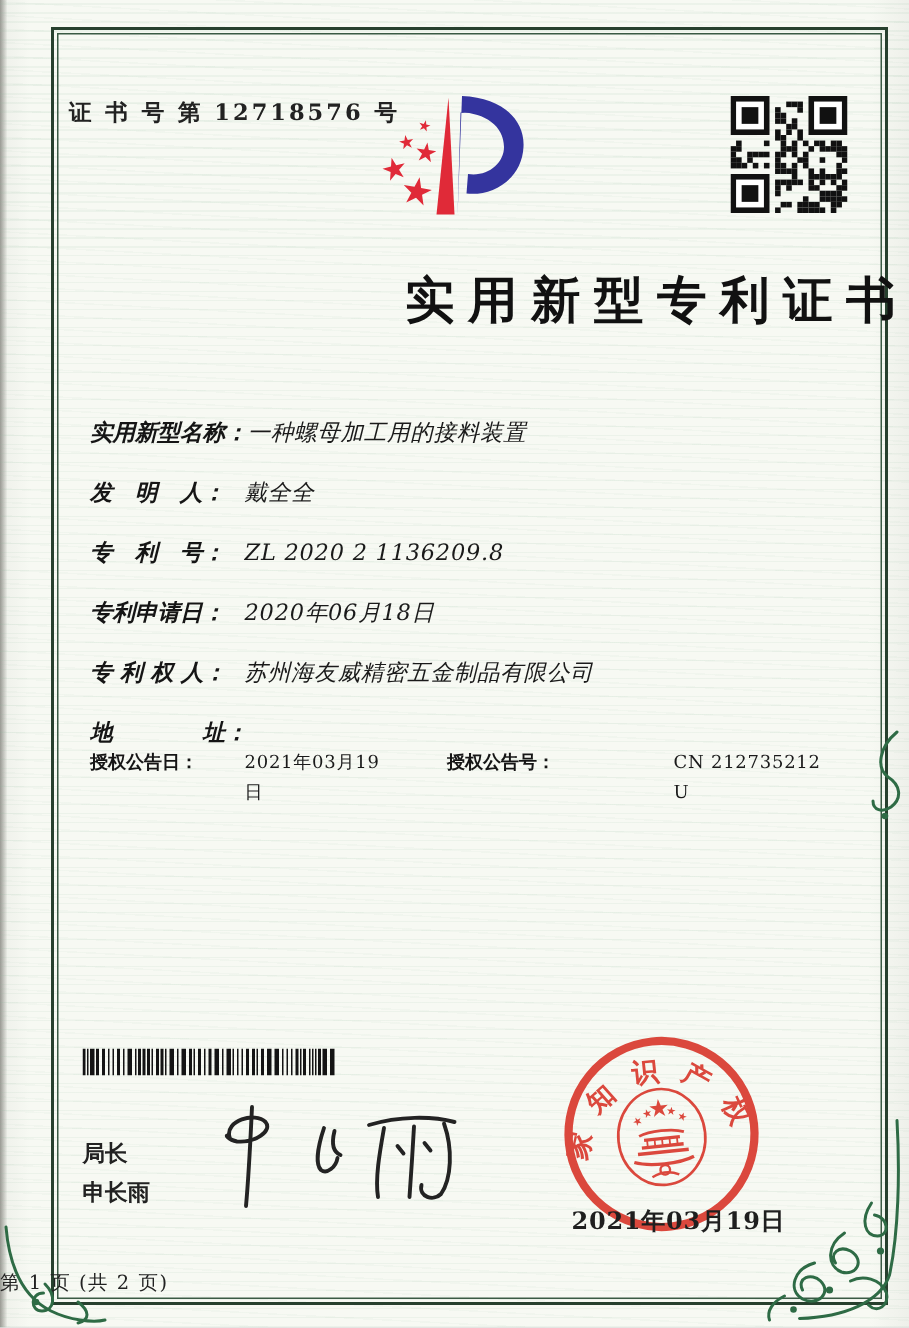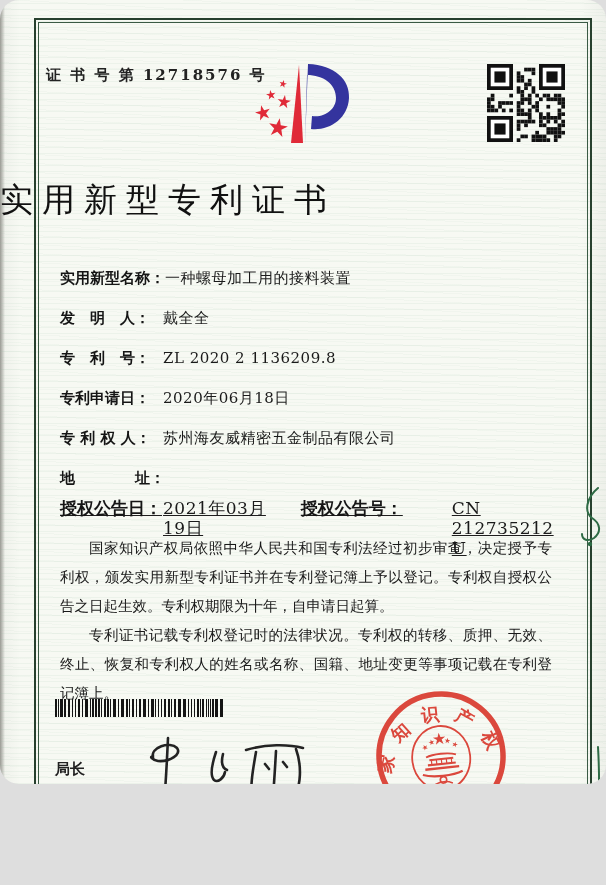--- a/index.html
+++ b/index.html
@@ -1,37 +1,36 @@
 <!DOCTYPE html>
 <html><head>
 <meta charset="utf-8">
 <style>
   html,body{margin:0;padding:0;background:#dedede;}
   #page{
-    position:relative;width:606px;height:784px;overflow:hidden;
+    position:relative;width:606px;height:885px;overflow:hidden;
     background:
       repeating-linear-gradient(0deg, rgba(140,185,155,0.10) 0 1px, rgba(255,255,255,0) 1px 6px),
       repeating-linear-gradient(3deg, rgba(140,185,155,0.06) 0 1px, rgba(255,255,255,0) 1px 9px),
       linear-gradient(90deg,#9a9a94 0,#f0f2ec 5px,#f7f9f3 20px,#f7f9f3 580px,#eef0ea 100%);
     font-family:"DejaVu Serif","Liberation Serif",serif;
     color:#1d1d1d;
-    border-radius:19px;
   }
   .frame{position:absolute;left:34px;top:18px;width:554px;height:848px;border:2px solid #27402e;}
   .frame-inner{position:absolute;inset:2px;border:1px solid #3a5a44;}
   .cert-no{position:absolute;left:46px;top:66px;font-size:15px;font-weight:700;letter-spacing:2px;color:#222;}
   .logo{position:absolute;left:245px;top:56px;width:130px;height:106px;}
   .qr{position:absolute;left:487px;top:64px;width:78px;height:78px;}
-  .title{position:absolute;left:0;top:178px;width:100%;text-align:left;
-         font-size:33px;font-weight:400;letter-spacing:9px;color:#111;}
+  .title{position:absolute;left:0;top:178px;width:100%;text-align:right;
+         font-size:33px;font-weight:700;letter-spacing:9px;color:#111;}
   .fields{position:absolute;left:60px;top:258px;width:500px;font-size:15px;}
-  .frow{display:flex;height:40px;align-items:center;line-height:20px;}
+  .frow{display:flex;height:40px;align-items:flex-end;line-height:20px;font-style:italic;}
   .flabel{flex:0 0 103px;font-weight:700;color:#151515;white-space:pre;}
   .fvalue{font-weight:500;color:#1a1a1a;letter-spacing:0.5px;}
-  .grant{display:flex;height:34px;line-height:20px;font-size:17px;text-decoration:underline;}
+  .grant{display:flex;height:34px;line-height:20px;font-size:12px;}
   .grant .pair{display:flex;}
   .grant .pair.second{margin-left:34px;gap:48px;}
   .paras{position:absolute;left:60px;top:534px;width:492px;font-size:14.5px;line-height:29px;
          color:#191919;text-align:justify;}
   .paras p{margin:0;text-indent:2em;font-weight:500;}
   .barcode{position:absolute;left:55px;top:699px;width:172px;height:18px;}
   .seal{position:absolute;left:371px;top:686px;width:140px;height:140px;transform:rotate(-6deg);opacity:0.92;}
   .seal-date{position:absolute;left:381px;top:804px;width:130px;font-size:16px;font-weight:700;
              letter-spacing:0.5px;color:#1f1f1f;white-space:nowrap;}
   .signer{position:absolute;left:55px;top:756px;font-size:15px;font-weight:700;line-height:26px;color:#222;}
@@ -234,24 +233,20 @@
         <span class="flabel">授权公告日：</span>
         <span class="fvalue">2021年03月19日</span>
       </span>
       <span class="pair second">
         <span class="flabel">授权公告号：</span>
         <span class="fvalue">CN 212735212 U</span>
       </span>
     </div>
   </div>
 
-  <div class="paras">
-    <p>国家知识产权局依照中华人民共和国专利法经过初步审查，决定授予专利权，颁发实用新型专利证书并在专利登记簿上予以登记。专利权自授权公告之日起生效。专利权期限为十年，自申请日起算。</p>
-    <p>专利证书记载专利权登记时的法律状况。专利权的转移、质押、无效、终止、恢复和专利权人的姓名或名称、国籍、地址变更等事项记载在专利登记簿上。</p>
-  </div>
 
   <svg class="barcode" id="barcode" viewBox="0 0 172 18" preserveAspectRatio="none">
       <rect x="0" y="0" width="2" height="18" fill="#141414"></rect>
       <rect x="3" y="0" width="1" height="18" fill="#141414"></rect>
       <rect x="5" y="0" width="3" height="18" fill="#141414"></rect>
       <rect x="9" y="0" width="2" height="18" fill="#141414"></rect>
       <rect x="13" y="0" width="2" height="18" fill="#141414"></rect>
       <rect x="17" y="0" width="1" height="18" fill="#141414"></rect>
       <rect x="20" y="0" width="1" height="18" fill="#141414"></rect>
       <rect x="23" y="0" width="2" height="18" fill="#141414"></rect>

